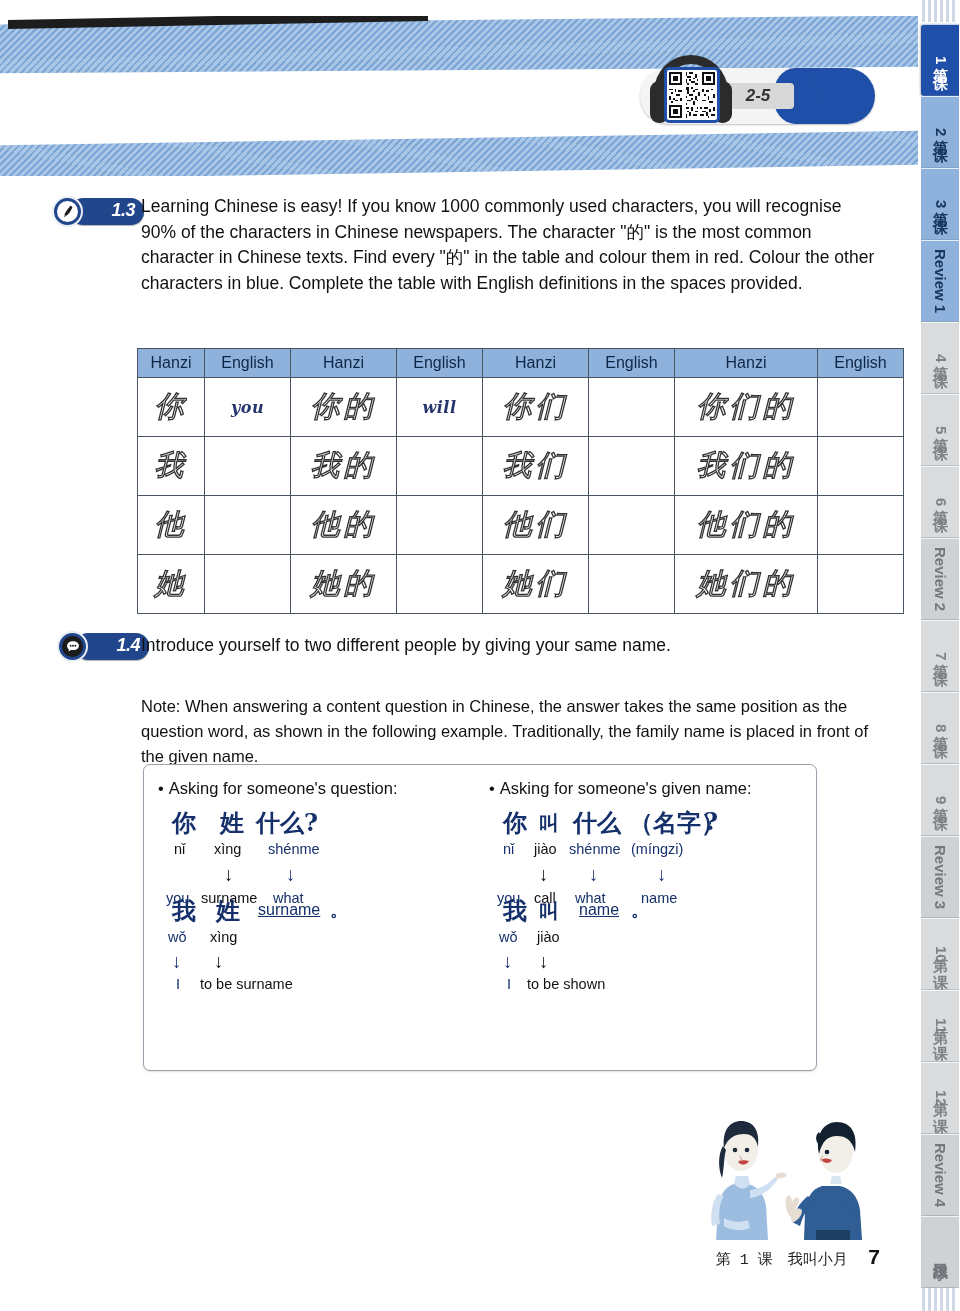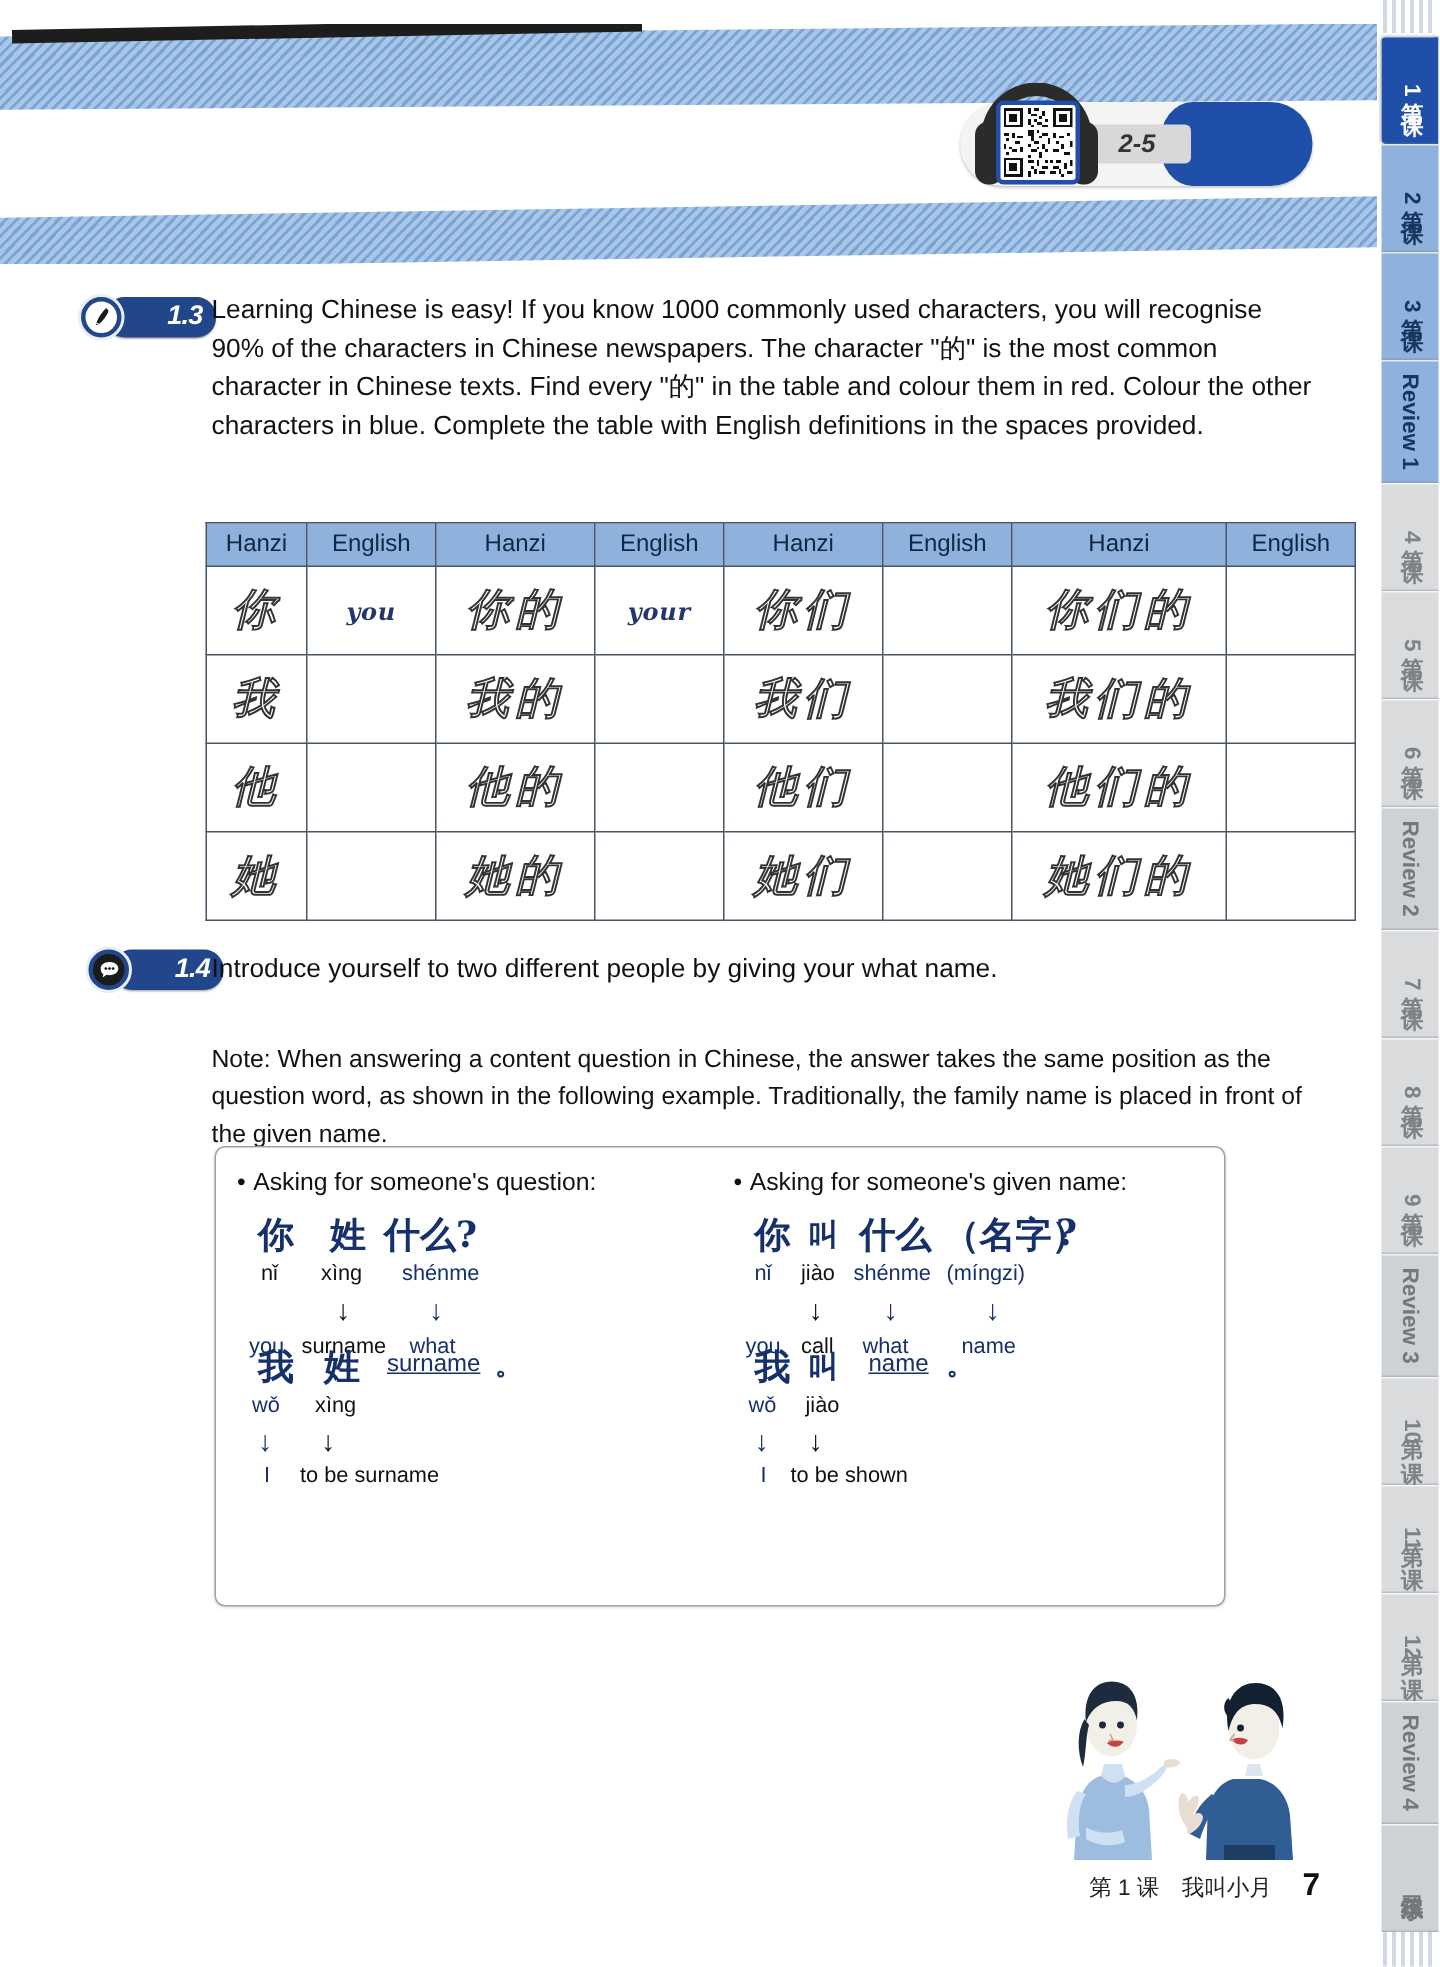--- a/index.html
+++ b/index.html
@@ -134,21 +134,21 @@
   .arw.k{color:#111;}
   .gl{position:absolute;font-size:14.5px;}
   .gl.b{color:#15306b;} .gl.k{color:#111;}
   .blank-u{
     color:#15306b;text-decoration:underline;font-size:16px;
   }
   
   #illus{position:absolute;left:690px;top:1090px;width:190px;height:150px;}
   
   #footer{position:absolute;left:0;top:1245px;width:918px;text-align:right;padding-right:38px;box-sizing:border-box;}
-  #foot-label{font-size:15px;color:#222;font-family:Liberation Sans, sans-serif;}
+  #foot-label{font-size:15px;color:#222;font-family:Liberation Mono, monospace;}
   #foot-page{font-size:21px;font-weight:bold;color:#111;margin-left:16px;}
 </style>
 </head>
 <body>
 
 <div id="banner">
   <div id="stripe-top" class="stripe"></div>
   <div id="banner-white"></div>
   <div id="stripe-bot" class="stripe"></div>
   <div id="banner-blackcorner"></div>
@@ -320,21 +320,21 @@
         <th class="c-en3">English</th>
         <th class="c-hz4">Hanzi</th>
         <th class="c-en4">English</th>
       </tr>
     </thead>
     <tbody>
       <tr>
         <td class="hz">你</td>
         <td class="ans">you</td>
         <td class="hz">你的</td>
-        <td class="ans">your</td>
+        <td class="ans">will</td>
         <td class="hz">你们</td>
         <td class="ans"></td>
         <td class="hz">你们的</td>
         <td class="ans"></td>
       </tr>
       <tr>
         <td class="hz">我</td>
         <td class="ans"></td>
         <td class="hz">我的</td>
         <td class="ans"></td>
@@ -374,21 +374,21 @@
         <div class="inner" style="background:#1b1b1b;">
           <svg width="16" height="16" viewBox="0 0 16 16">
             <path d="M8 2.3c3.4 0 5.9 1.9 5.9 4.4 0 2.5-2.5 4.4-5.9 4.4-.7 0-1.3-.08-1.9-.22L3.4 12.6l.55-2.1C2.7 9.7 2.1 8.5 2.1 6.7c0-2.5 2.5-4.4 5.9-4.4z" fill="#fff"></path>
             <circle cx="5.6" cy="6.7" r=".95" fill="#1b1b1b"></circle>
             <circle cx="8" cy="6.7" r=".95" fill="#1b1b1b"></circle>
             <circle cx="10.4" cy="6.7" r=".95" fill="#1b1b1b"></circle>
           </svg>
         </div>
       </div>
     </div>
-    <p id="t14-text" class="task-text">Introduce yourself to two different people by giving your what name.</p>
+    <p id="t14-text" class="task-text">Introduce yourself to two different people by giving your same name.</p>
     <p class="note">Note: When answering a content question in Chinese, the answer takes the same position as the question word, as shown in the following example. Traditionally, the family name is placed in front of the given name.</p>
   </div>
 
   <div id="ex-box">
 
     <div class="ex-col" id="ex-col-l">
 
       <div class="ex-block">
         <p class="ex-head">Asking for someone's question:</p>
         <div class="hrow" style="height:34px;">

